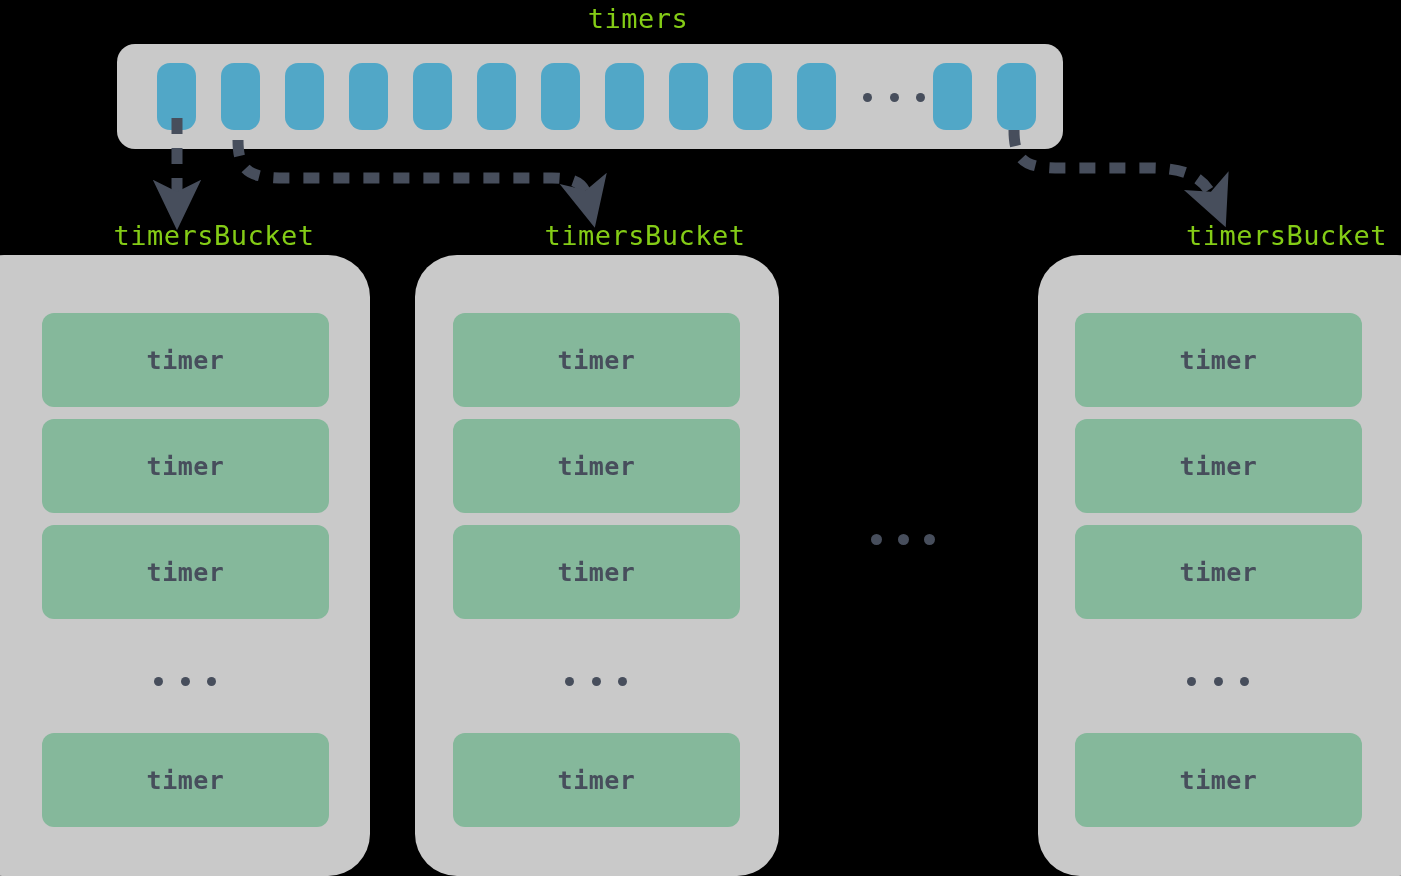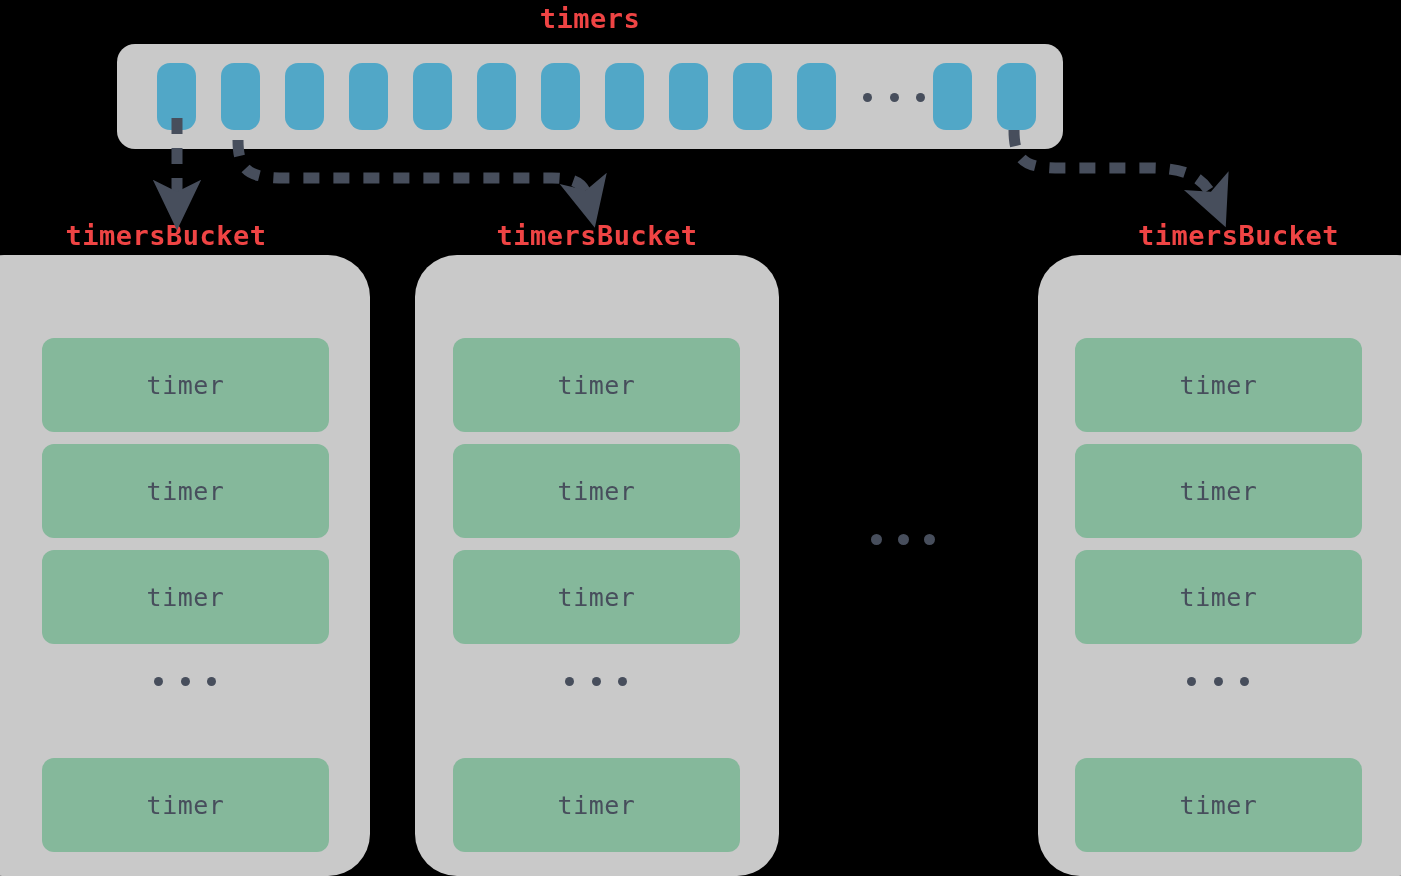--- a/index.html
+++ b/index.html
@@ -15,25 +15,26 @@
     position: relative;
     width: 1401px;
     height: 876px;
     background: #000000;
     overflow: hidden;
   }
 
   
   .label {
     position: absolute;
-    color: #ef4444;
+    color: #84cc16;
     font-family: "DejaVu Sans Mono", "Liberation Mono", monospace;
-    font-weight: bold;
+    font-weight: normal;
     white-space: nowrap;
     letter-spacing: 0.5px;
+    margin-left: 48px;
   }
   #array-title {
     font-size: 27px;
     top: 3px;
     left: 0;
     width: 1180px;
     text-align: center;
   }
   .bucket-title {
     font-size: 27px;
@@ -88,26 +89,25 @@
   #bucket-1 { left: 415px;   width: 364px;  height: 621px; }
   #bucket-2 { left: 1038px;  width: 401px;  height: 621px; }
 
   .timer-box {
     position: absolute;
     background: #85b89b;
     border-radius: 12px;
     color: #474e5c;
     font-family: "DejaVu Sans Mono", "Liberation Mono", monospace;
     font-size: 25px;
-    font-weight: normal;
+    font-weight: bold;
     display: flex;
     align-items: center;
     justify-content: center;
     letter-spacing: 0.5px;
-    margin-top: 25px;
   }
 
   .bucket-ellipsis {
     position: absolute;
     width: 62px;
     height: 24px;
     display: flex;
     align-items: center;
     justify-content: space-between;
   }

